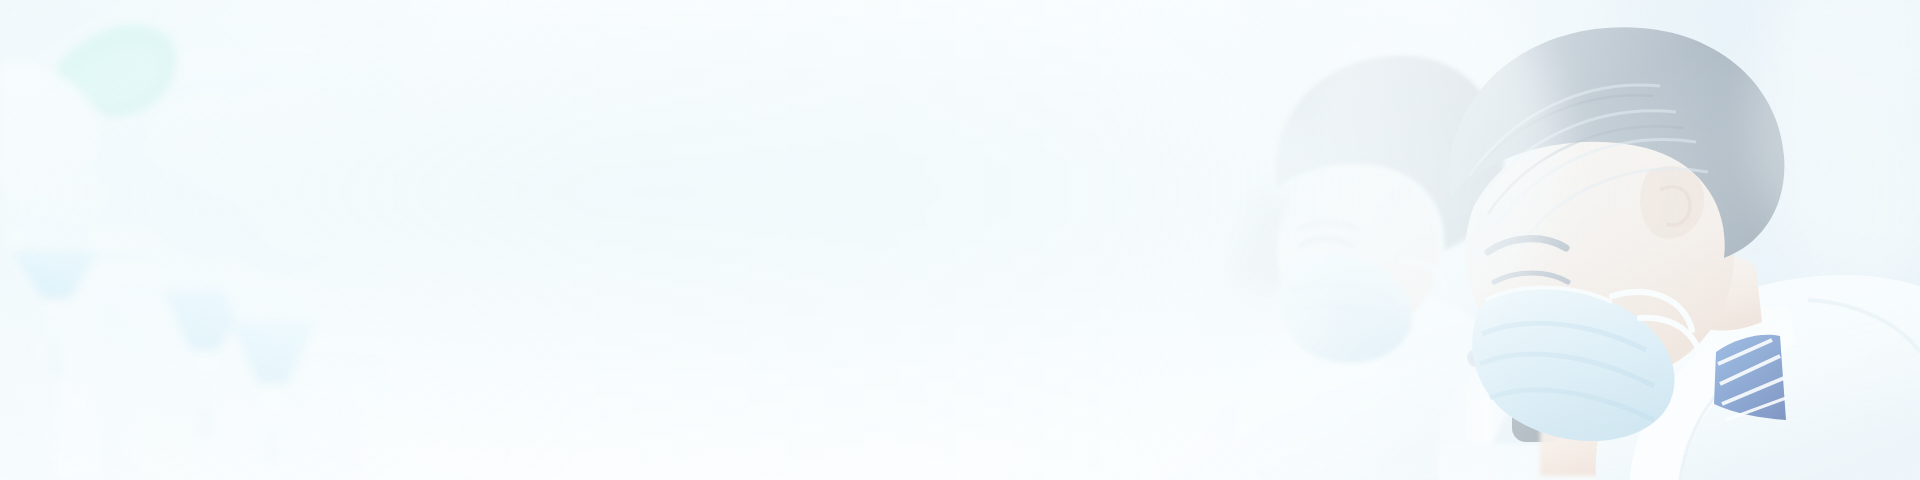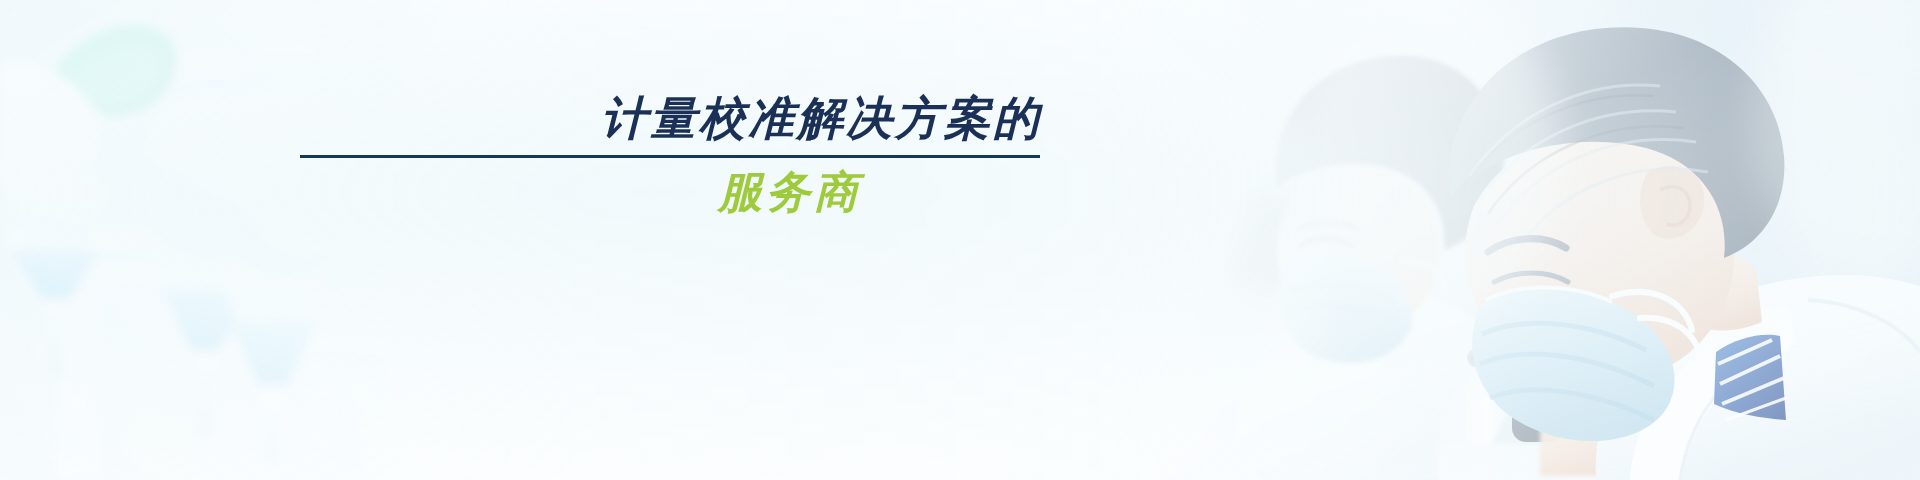--- a/index.html
+++ b/index.html
@@ -425,19 +425,14 @@
           <ellipse cx="1180" cy="250" rx="150" ry="190" fill="#ffffff"></ellipse>
           <ellipse cx="1870" cy="120" rx="120" ry="150" fill="#ffffff" opacity="0.6"></ellipse>
         </g>
       </g>
     </svg>
   </div>
 
   <div id="wash"></div>
   <div id="tint"></div>
 
-  <div id="headline">
-    <div class="line1">计量校准解决方案的</div>
-    <div class="rule"></div>
-    <div class="line2">服务商</div>
-  </div>
 
 </div>
 
 </body></html>

